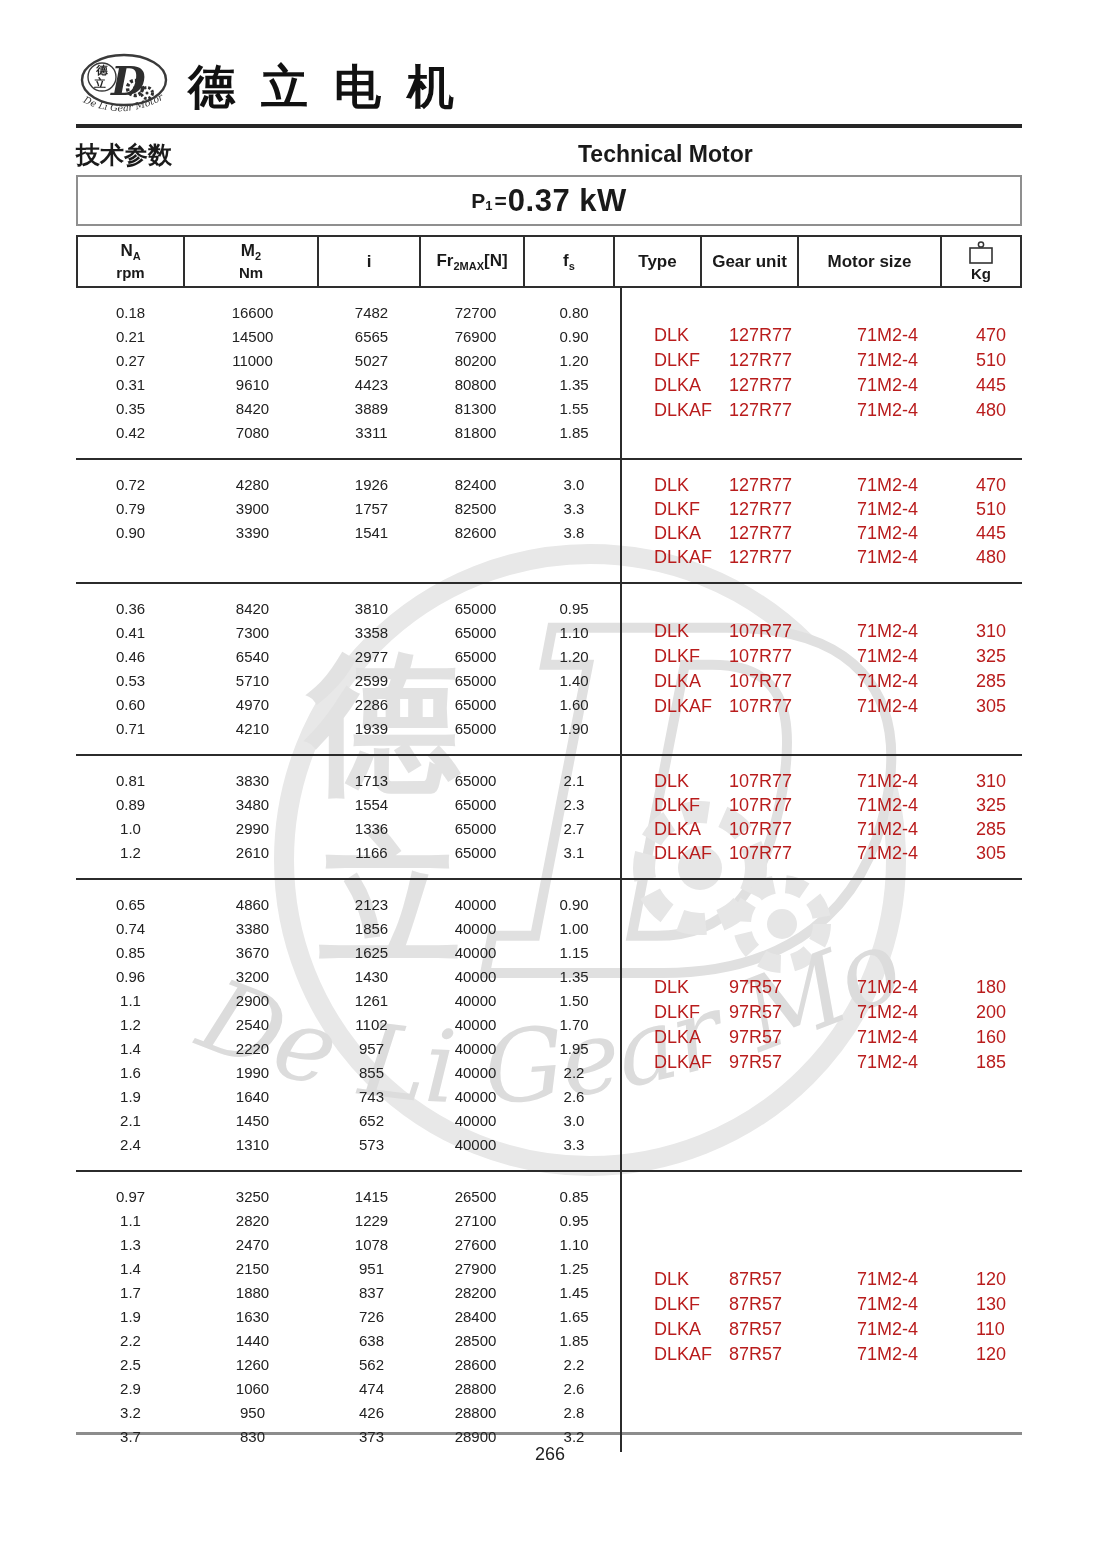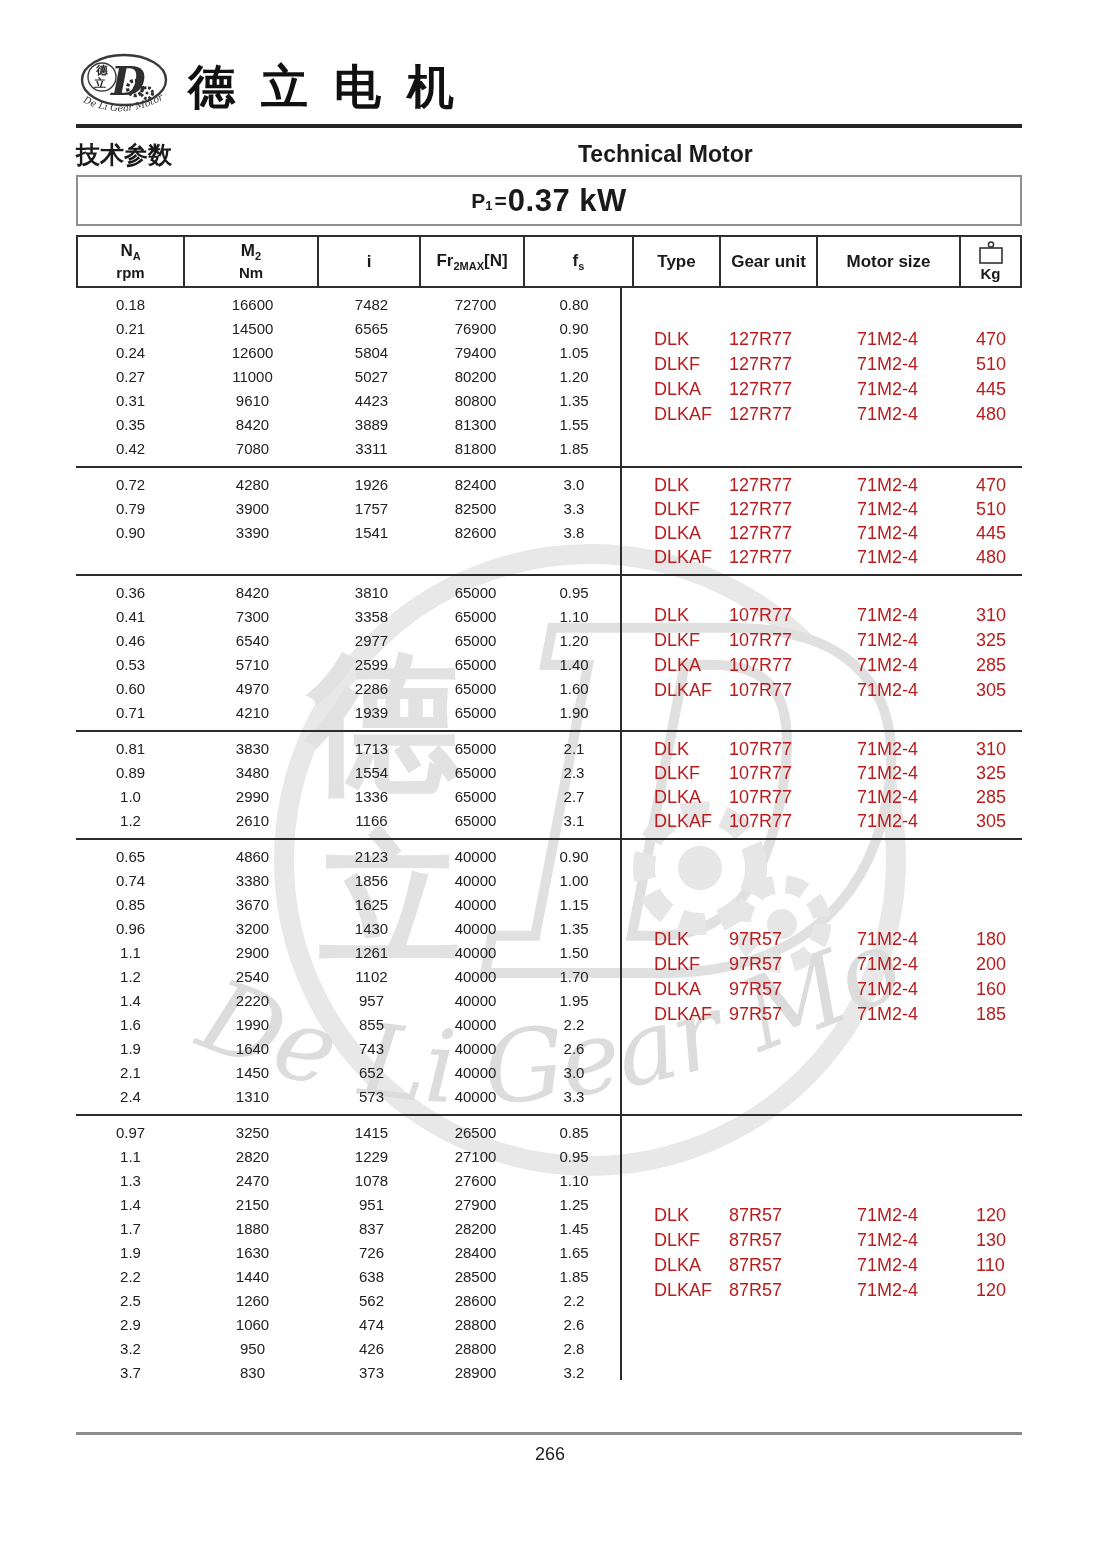--- a/index.html
+++ b/index.html
@@ -24,28 +24,28 @@
 
   
   .thead{position:absolute;left:76px;top:235px;width:946px;height:53px;border:2px solid #2e2e2e;
          box-sizing:border-box;display:flex;background:#fff;z-index:2;}
   .th{border-right:2px solid #2e2e2e;display:flex;flex-direction:column;align-items:center;
       justify-content:center;line-height:1.15;box-sizing:border-box;}
   .th:last-child{border-right:none;flex:1;}
   .hmain{font-size:17px;font-weight:bold;}
   .th sub{font-size:11px;font-weight:bold;}
   .hunit{font-size:15px;font-weight:bold;margin-top:1px;}
-  .w0{width:107px}.w1{width:134px}.w2{width:102px}.w3{width:104px}.w4{width:109px}
+  .w0{width:107px}.w1{width:134px}.w2{width:102px}.w3{width:104px}.w4{width:90px}
   .w5{width:87px}.w6{width:97px}.w7{width:143px}
   .kgcell .hunit{margin-top:0;}
 
   
   .data-area{position:absolute;left:76px;top:288px;width:946px;z-index:1;}
   .vdivider{position:absolute;left:544px;top:0;bottom:10px;width:2px;background:#2b2b2b;}
-  .tblock{display:flex;padding:5px 0;}
+  .tblock{display:flex;padding:13px 0;}
   .tblock + .tblock{border-top:2px solid #2b2b2b;}
   .algn-center{align-items:center;}
   .algn-top{align-items:flex-start;}
   .lrows{width:544px;}
   .drow{display:flex;height:24px;line-height:24px;}
   .dc{display:block;text-align:center;font-size:15px;color:#222;}
   .dc0{width:109px}.dc1{width:135px}.dc2{width:103px}.dc3{width:105px}.dc4{width:92px}
   .rrows{width:402px;display:flex;flex-direction:column;justify-content:center;}
   .rrow{display:flex;height:25px;line-height:25px;font-size:18px;color:#b91c1c;}
   .algn-top .rrow{height:24px;line-height:24px;}
@@ -166,27 +166,20 @@
             <span class="dc dc4">0.80</span>
           </div>
           <div class="drow">
             <span class="dc dc0">0.21</span>
             <span class="dc dc1">14500</span>
             <span class="dc dc2">6565</span>
             <span class="dc dc3">76900</span>
             <span class="dc dc4">0.90</span>
           </div>
           <div class="drow">
-            <span class="dc dc0">0.24</span>
-            <span class="dc dc1">12600</span>
-            <span class="dc dc2">5804</span>
-            <span class="dc dc3">79400</span>
-            <span class="dc dc4">1.05</span>
-          </div>
-          <div class="drow">
             <span class="dc dc0">0.27</span>
             <span class="dc dc1">11000</span>
             <span class="dc dc2">5027</span>
             <span class="dc dc3">80200</span>
             <span class="dc dc4">1.20</span>
           </div>
           <div class="drow">
             <span class="dc dc0">0.31</span>
             <span class="dc dc1">9610</span>
             <span class="dc dc2">4423</span>

